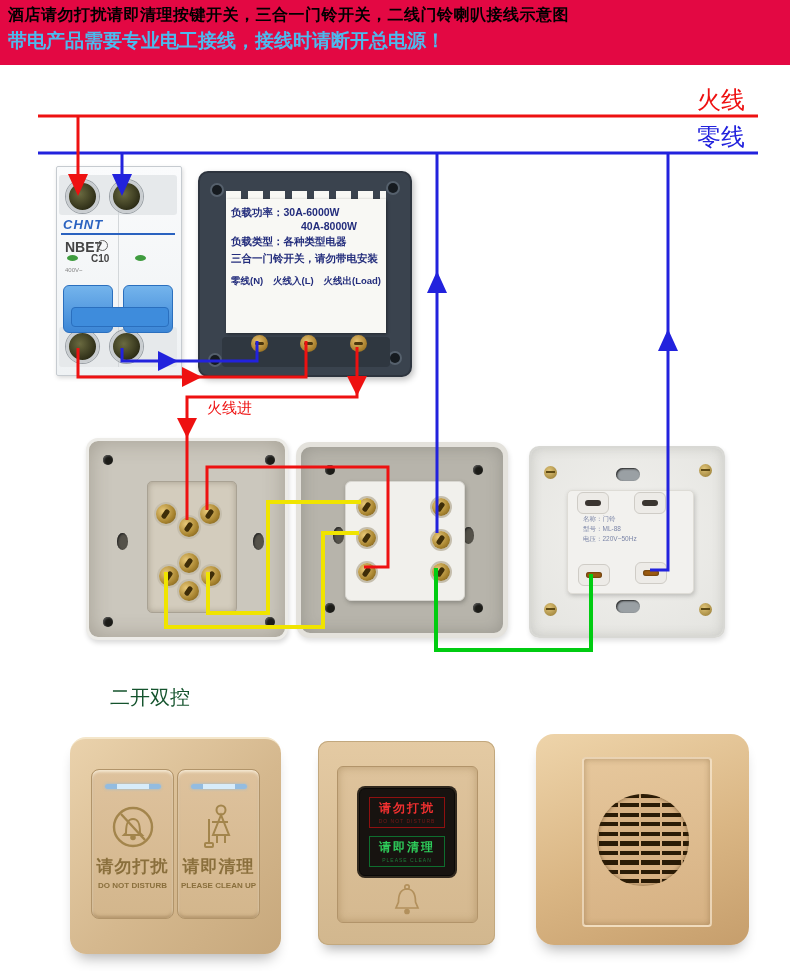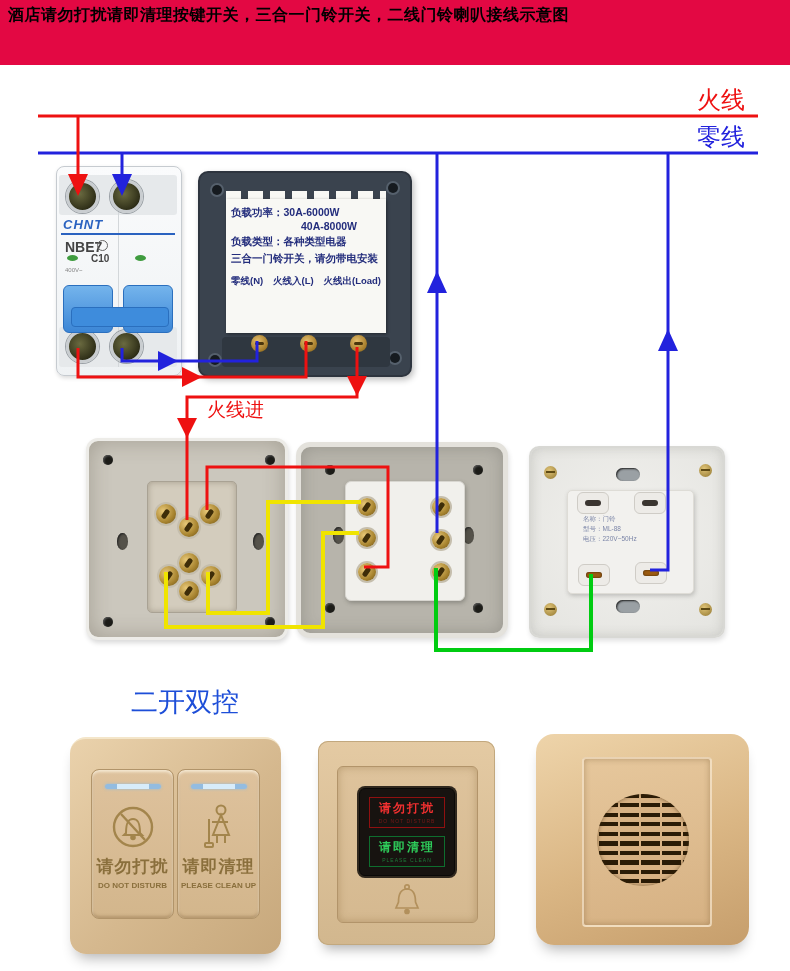--- a/index.html
+++ b/index.html
@@ -9,27 +9,27 @@
 
   
   .banner{left:0;top:0;width:790px;height:65px;background:#E30843;box-sizing:border-box;padding:5px 8px;}
   .banner-title{font-size:16px;font-weight:bold;color:#000000;white-space:nowrap;letter-spacing:.5px;}
   .banner-sub{font-size:19px;font-weight:bold;color:#4CBAEE;white-space:nowrap;margin-top:2px;}
 
   
   .wlabel{font-size:24px;line-height:1;white-space:nowrap;z-index:6;}
   .lbl-live{left:697;top:88px;color:#EE1111;left:697px;}
   .lbl-neutral{left:697px;top:125px;color:#2222DD;}
-  .lbl-livein{left:207px;top:400px;color:#EE1111;font-size:19px;}
+  .lbl-livein{left:207px;top:400px;color:#EE1111;font-size:15px;}
 
   .wires{left:0;top:0;width:790px;height:971px;z-index:5;pointer-events:none;}
 
   
   .breaker{left:56px;top:166px;width:124px;height:208px;background:linear-gradient(180deg,#FAFBFC,#EFF2F4);
-           border:1px solid #C6CBD0;border-radius:8px;z-index:1;box-shadow:1px 2px 4px rgba(0,0,0,.15);}
+           border:1px solid #C6CBD0;border-radius:2px;z-index:1;box-shadow:1px 2px 4px rgba(0,0,0,.15);}
   .bk-plate{left:2px;width:118px;height:40px;background:#E6E9EB;border-radius:3px;}
   .bk-term{width:27px;height:27px;border-radius:50%;background:radial-gradient(circle at 40% 40%,#6A6A40,#38381E 60%,#141408);
            border:3px solid #C9CDD0;box-shadow:0 0 0 1px #9AA0A5;}
   .bk-logo{left:6px;top:50px;font-size:13px;font-weight:bold;font-style:italic;color:#2A62C0;letter-spacing:1px;}
   .bk-underline{left:4px;top:66px;width:114px;height:2px;background:#2A62C0;}
   .bk-model{left:8px;top:72px;font-size:14px;font-weight:bold;color:#444;}
   .bk-cert{left:40px;top:73px;width:9px;height:9px;border:1px solid #666;border-radius:50%;}
   .bk-led{width:11px;height:6px;border-radius:50%;background:#3F9C3F;}
   .bk-rating{left:34px;top:86px;font-size:10px;font-weight:bold;color:#444;}
   .bk-spec{left:8px;top:100px;font-size:6px;color:#888;line-height:1.3;}
@@ -76,21 +76,21 @@
         background:radial-gradient(circle at 35% 35%,#E8C878,#A8842F 60%,#6B5118);box-shadow:0 0 0 2px #C5BEAD;}
   .term::after{content:"";position:absolute;left:7px;top:5px;width:5px;height:10px;background:#3E2D08;border-radius:2px;transform:rotate(35deg);}
   .term-sm{width:18px;height:18px;}
   .term-sm::after{left:6px;top:4px;}
   .lug{width:30px;height:20px;background:#EDEBE7;border:1px solid #CFCCC6;border-radius:6px;}
   .lug-slot{position:absolute;left:7px;top:7px;width:16px;height:6px;background:#3A3530;border-radius:3px;}
   .lug-slot.hot{background:#9A5A10;box-shadow:inset 0 0 2px #2A1A04;}
   .module-text{left:52px;top:66px;width:92px;font-size:6.5px;line-height:1.5;color:#7C86A8;z-index:2;}
 
   
-  .caption{font-size:27px;color:#1d4ed8;z-index:2;text-align:center;white-space:nowrap;}
+  .caption{font-size:20px;color:#14532d;z-index:2;text-align:left;white-space:nowrap;}
 
   
   .prod-dnd{left:70px;top:737px;width:211px;height:215px;border-radius:16px;
         background:linear-gradient(135deg,#EAD2AC,#D5B88E 55%,#C7A87C);
         border-top:2px solid #F4E6CA;box-shadow:0 10px 14px -6px rgba(0,0,0,.3);z-index:1;}
   .btn-row{left:21px;top:30px;width:169px;height:150px;display:flex;gap:3px;}
   .gold-btn{flex:1;background:linear-gradient(180deg,#DEC29D,#D3B68C);border:1px solid #B1946A;border-radius:8px;
         box-shadow:inset 0 2px 3px rgba(255,250,235,.7),inset 0 -2px 3px rgba(120,90,50,.35);
         display:flex;flex-direction:column;align-items:center;position:relative;}
   .led{margin-top:14px;width:56px;height:5px;border-radius:3px;
@@ -126,20 +126,21 @@
                    repeating-linear-gradient(180deg,#2A1B06 0 4px,#D8B284 4px 9.5px);
         box-shadow:inset 0 0 4px rgba(60,40,10,.6);}
 </style>
 </head>
 <body>
 
 <div class="page">
 
   <div class="abs banner">
     <div class="banner-title">酒店请勿打扰请即清理按键开关，三合一门铃开关，二线门铃喇叭接线示意图</div>
+    <div class="banner-sub">带电产品需要专业电工接线，接线时请断开总电源！</div>
   </div>
 
   <svg class="abs wires" viewBox="0 0 790 971" xmlns="http://www.w3.org/2000/svg">
 
     <line x1="38" y1="116" x2="758" y2="116" stroke="#EE1111" stroke-width="3"></line>
     <line x1="38" y1="153" x2="758" y2="153" stroke="#2222DD" stroke-width="3"></line>
 
     <line x1="78" y1="116" x2="78" y2="190" stroke="#EE1111" stroke-width="3"></line>
     <polygon points="68,174 88,174 78,196" fill="#EE1111"></polygon>
     <line x1="122" y1="153" x2="122" y2="190" stroke="#2222DD" stroke-width="3"></line>

